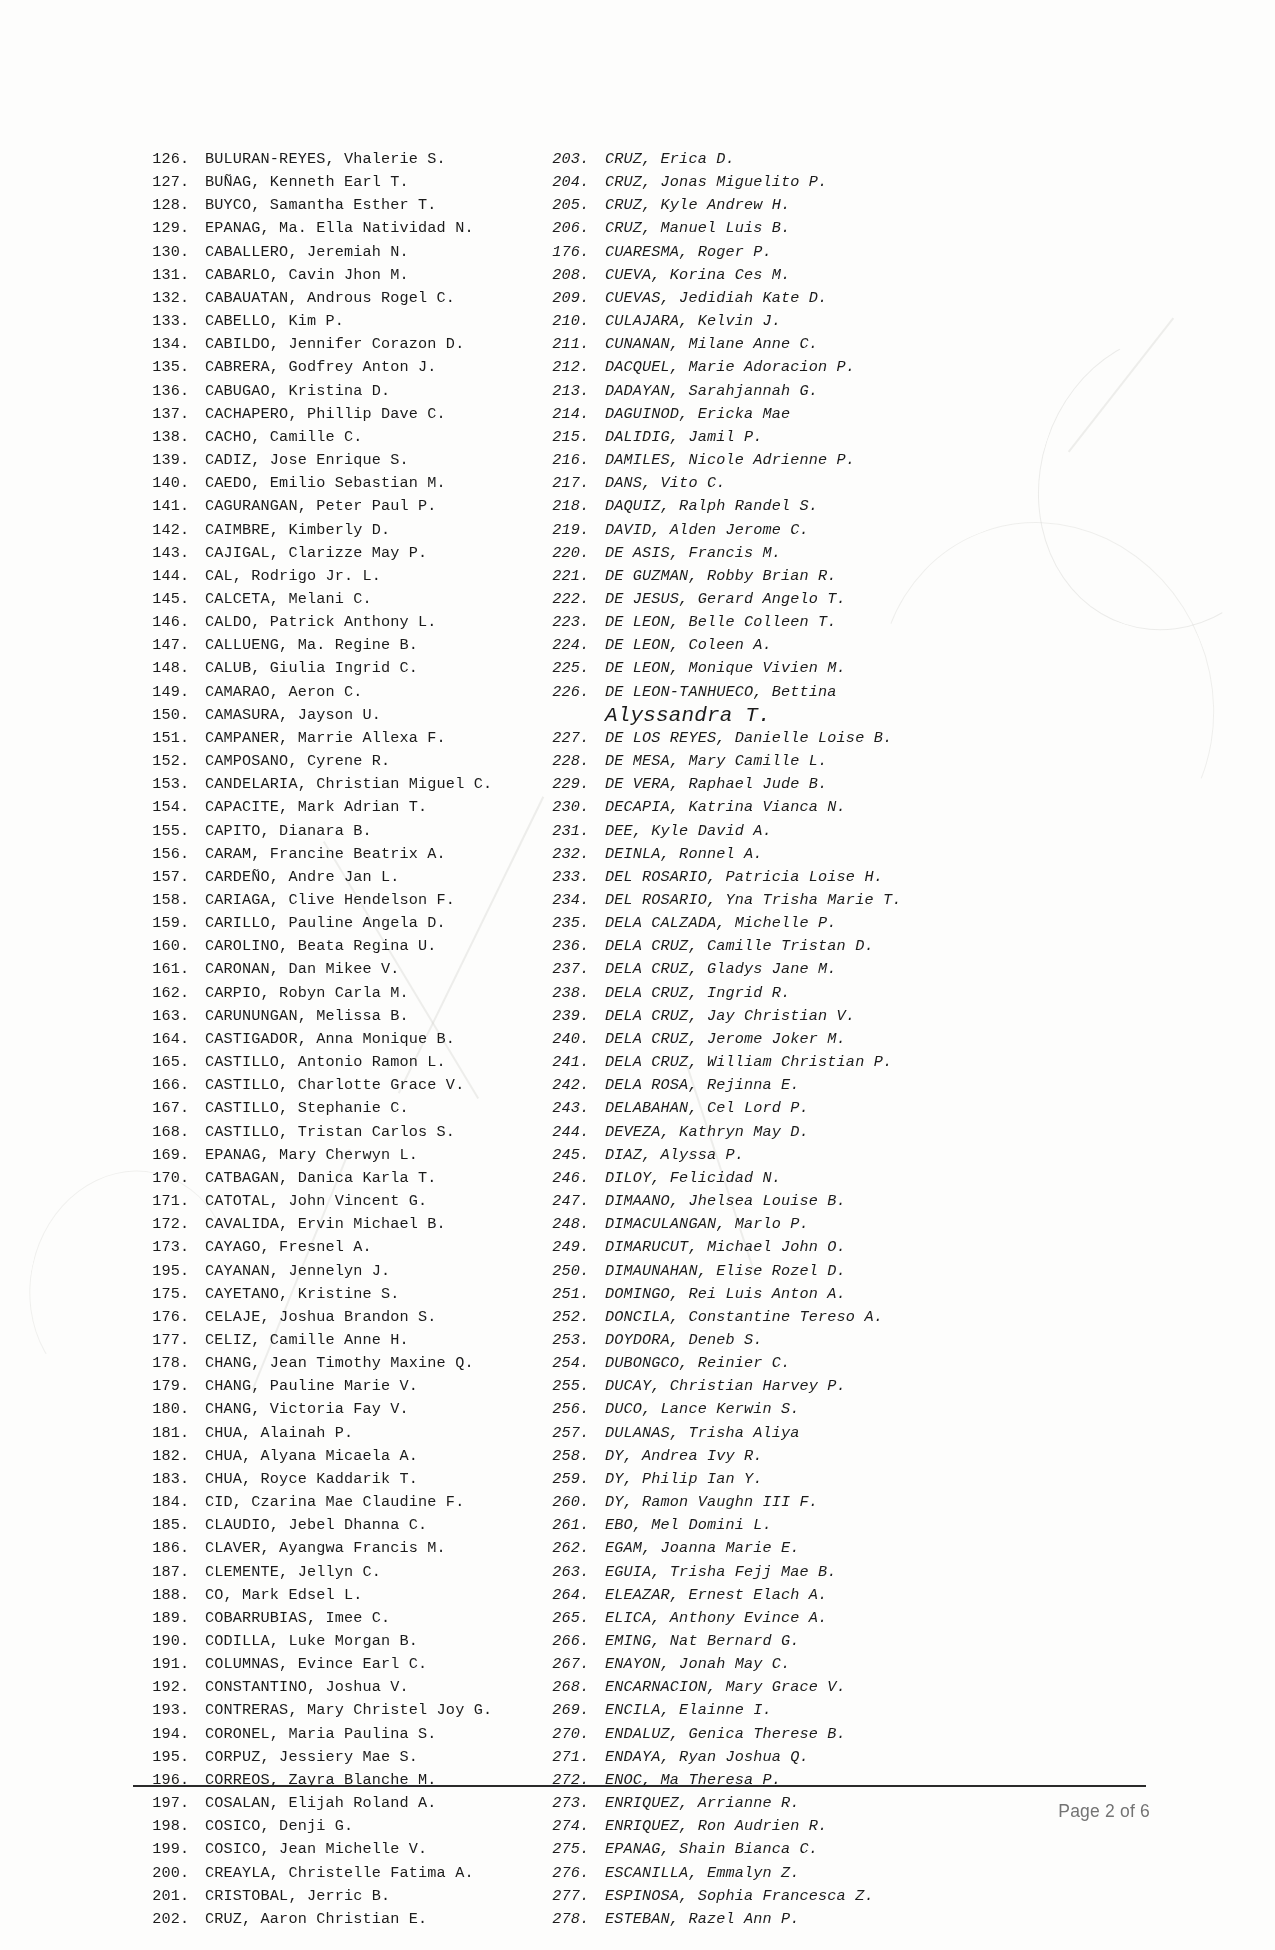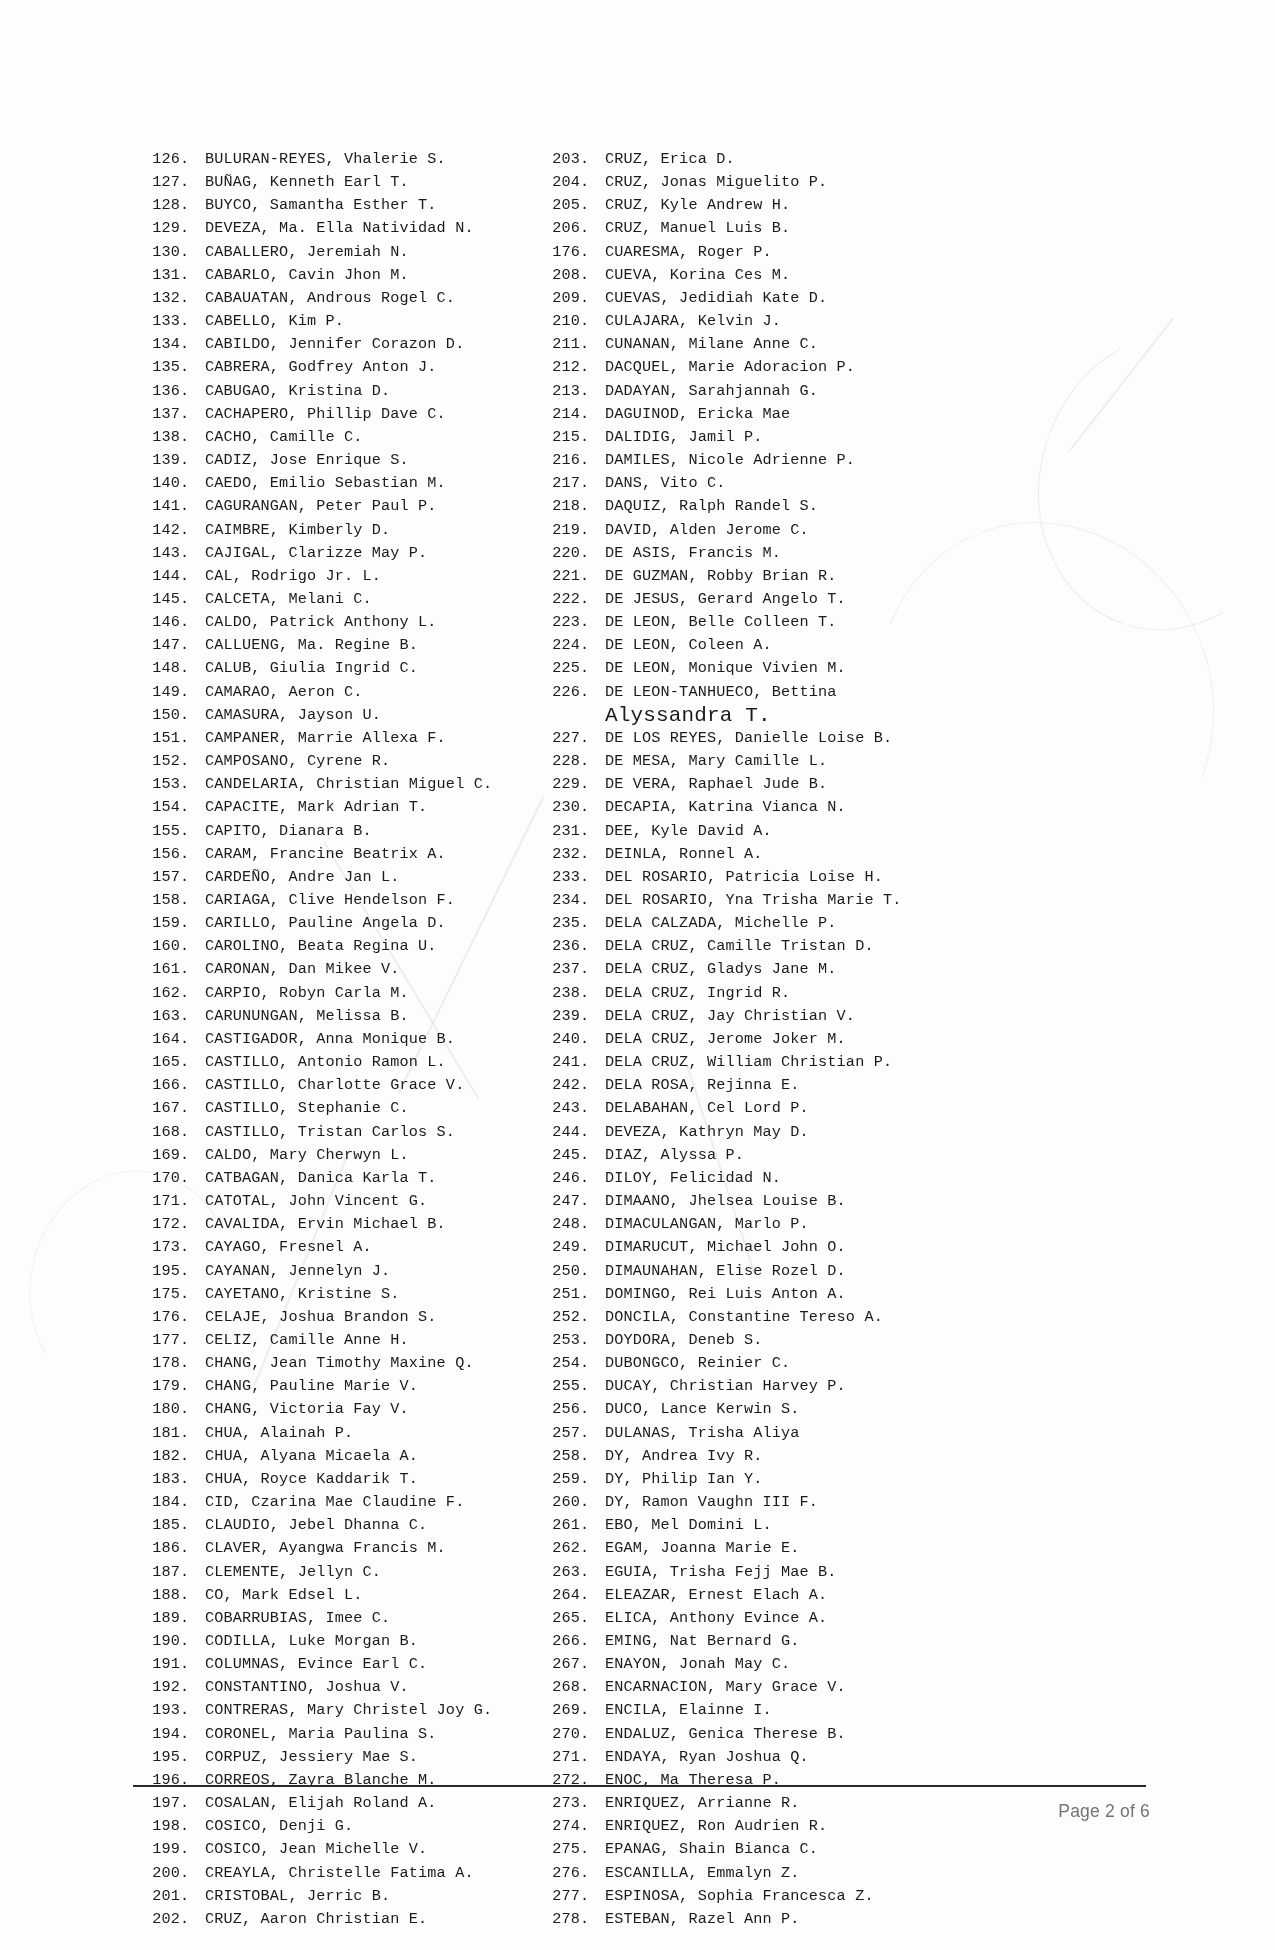--- a/index.html
+++ b/index.html
@@ -37,21 +37,21 @@
     width: 1275px;
     height: 1436px;
     padding-left: 31px;
   }
 
   .column {
     position: absolute;
     top: 148px;
   }
   #col-left  { left: 124px; }
-  #col-right { left: 524px; }
+  #col-right { left: 524px; font-style: italic; }
 
   .entry {
     display: flex;
     align-items: flex-start;
     font-size: 15.2px;
     line-height: 23.15px;
     color: #1b1b1b;
     letter-spacing: 0.15px;
     white-space: pre;
   }
@@ -108,21 +108,21 @@
   <div class="artifact arc" style="left:30px; top:1170px; width:200px; height:230px; border-color:#d2d2ce; border-right-color:transparent; border-bottom-color:transparent; transform:rotate(12deg);"></div>
   <div class="artifact streak" style="left:1120px; top:300px; width:2px; height:170px; transform:rotate(38deg);"></div>
   <div class="artifact streak" style="left:720px; top:1060px; width:2px; height:220px; transform:rotate(-18deg);"></div>
 
   <div id="content">
 
     <div class="column" id="col-left">
         <div class="entry"><span class="num">126</span><span class="dot">.</span><span class="nm">BULURAN-REYES, Vhalerie S.</span></div>
         <div class="entry"><span class="num">127</span><span class="dot">.</span><span class="nm">BUÑAG, Kenneth Earl T.</span></div>
         <div class="entry"><span class="num">128</span><span class="dot">.</span><span class="nm">BUYCO, Samantha Esther T.</span></div>
-        <div class="entry"><span class="num">129</span><span class="dot">.</span><span class="nm">DEVEZA, Ma. Ella Natividad N.</span></div>
+        <div class="entry"><span class="num">129</span><span class="dot">.</span><span class="nm">EPANAG, Ma. Ella Natividad N.</span></div>
         <div class="entry"><span class="num">130</span><span class="dot">.</span><span class="nm">CABALLERO, Jeremiah N.</span></div>
         <div class="entry"><span class="num">131</span><span class="dot">.</span><span class="nm">CABARLO, Cavin Jhon M.</span></div>
         <div class="entry"><span class="num">132</span><span class="dot">.</span><span class="nm">CABAUATAN, Androus Rogel C.</span></div>
         <div class="entry"><span class="num">133</span><span class="dot">.</span><span class="nm">CABELLO, Kim P.</span></div>
         <div class="entry"><span class="num">134</span><span class="dot">.</span><span class="nm">CABILDO, Jennifer Corazon D.</span></div>
         <div class="entry"><span class="num">135</span><span class="dot">.</span><span class="nm">CABRERA, Godfrey Anton J.</span></div>
         <div class="entry"><span class="num">136</span><span class="dot">.</span><span class="nm">CABUGAO, Kristina D.</span></div>
         <div class="entry"><span class="num">137</span><span class="dot">.</span><span class="nm">CACHAPERO, Phillip Dave C.</span></div>
         <div class="entry"><span class="num">138</span><span class="dot">.</span><span class="nm">CACHO, Camille C.</span></div>
         <div class="entry"><span class="num">139</span><span class="dot">.</span><span class="nm">CADIZ, Jose Enrique S.</span></div>
@@ -148,21 +148,21 @@
         <div class="entry"><span class="num">159</span><span class="dot">.</span><span class="nm">CARILLO, Pauline Angela D.</span></div>
         <div class="entry"><span class="num">160</span><span class="dot">.</span><span class="nm">CAROLINO, Beata Regina U.</span></div>
         <div class="entry"><span class="num">161</span><span class="dot">.</span><span class="nm">CARONAN, Dan Mikee V.</span></div>
         <div class="entry"><span class="num">162</span><span class="dot">.</span><span class="nm">CARPIO, Robyn Carla M.</span></div>
         <div class="entry"><span class="num">163</span><span class="dot">.</span><span class="nm">CARUNUNGAN, Melissa B.</span></div>
         <div class="entry"><span class="num">164</span><span class="dot">.</span><span class="nm">CASTIGADOR, Anna Monique B.</span></div>
         <div class="entry"><span class="num">165</span><span class="dot">.</span><span class="nm">CASTILLO, Antonio Ramon L.</span></div>
         <div class="entry"><span class="num">166</span><span class="dot">.</span><span class="nm">CASTILLO, Charlotte Grace V.</span></div>
         <div class="entry"><span class="num">167</span><span class="dot">.</span><span class="nm">CASTILLO, Stephanie C.</span></div>
         <div class="entry"><span class="num">168</span><span class="dot">.</span><span class="nm">CASTILLO, Tristan Carlos S.</span></div>
-        <div class="entry"><span class="num">169</span><span class="dot">.</span><span class="nm">CALDO, Mary Cherwyn L.</span></div>
+        <div class="entry"><span class="num">169</span><span class="dot">.</span><span class="nm">EPANAG, Mary Cherwyn L.</span></div>
         <div class="entry"><span class="num">170</span><span class="dot">.</span><span class="nm">CATBAGAN, Danica Karla T.</span></div>
         <div class="entry"><span class="num">171</span><span class="dot">.</span><span class="nm">CATOTAL, John Vincent G.</span></div>
         <div class="entry"><span class="num">172</span><span class="dot">.</span><span class="nm">CAVALIDA, Ervin Michael B.</span></div>
         <div class="entry"><span class="num">173</span><span class="dot">.</span><span class="nm">CAYAGO, Fresnel A.</span></div>
         <div class="entry"><span class="num">195</span><span class="dot">.</span><span class="nm">CAYANAN, Jennelyn J.</span></div>
         <div class="entry"><span class="num">175</span><span class="dot">.</span><span class="nm">CAYETANO, Kristine S.</span></div>
         <div class="entry"><span class="num">176</span><span class="dot">.</span><span class="nm">CELAJE, Joshua Brandon S.</span></div>
         <div class="entry"><span class="num">177</span><span class="dot">.</span><span class="nm">CELIZ, Camille Anne H.</span></div>
         <div class="entry"><span class="num">178</span><span class="dot">.</span><span class="nm">CHANG, Jean Timothy Maxine Q.</span></div>
         <div class="entry"><span class="num">179</span><span class="dot">.</span><span class="nm">CHANG, Pauline Marie V.</span></div>

